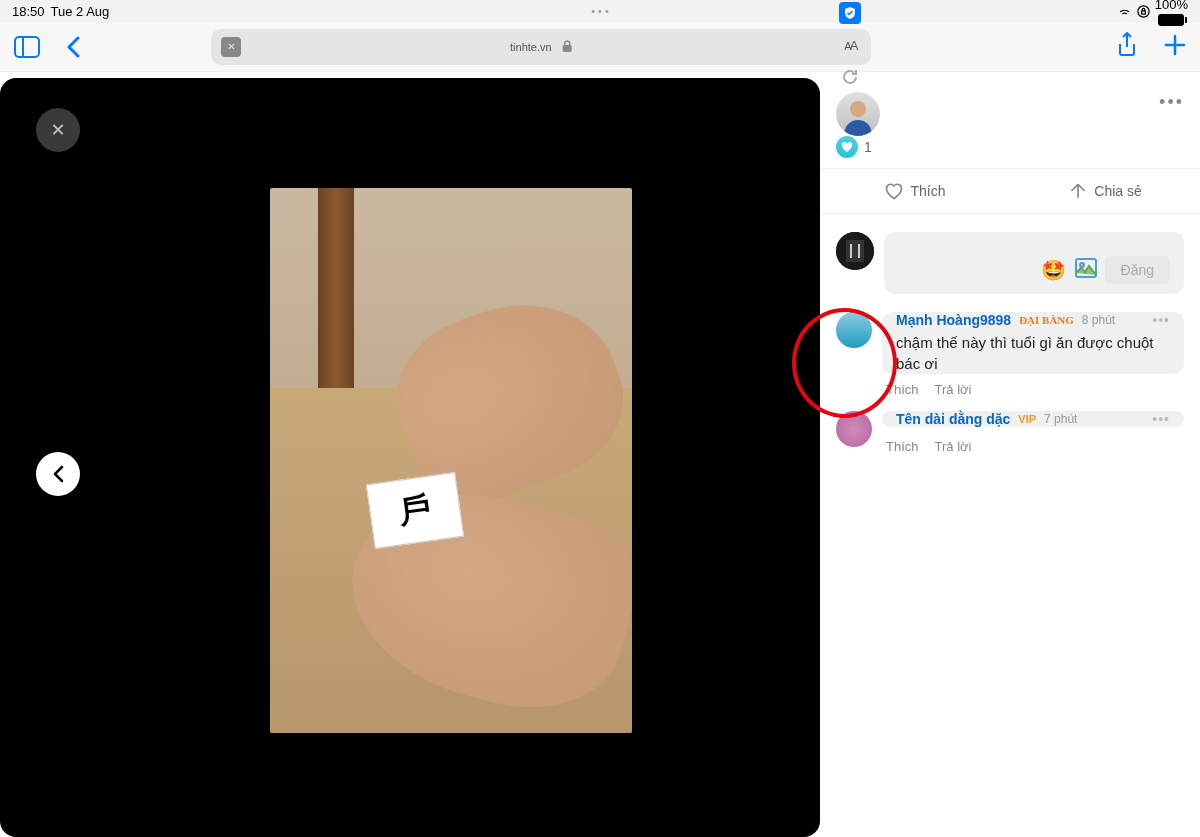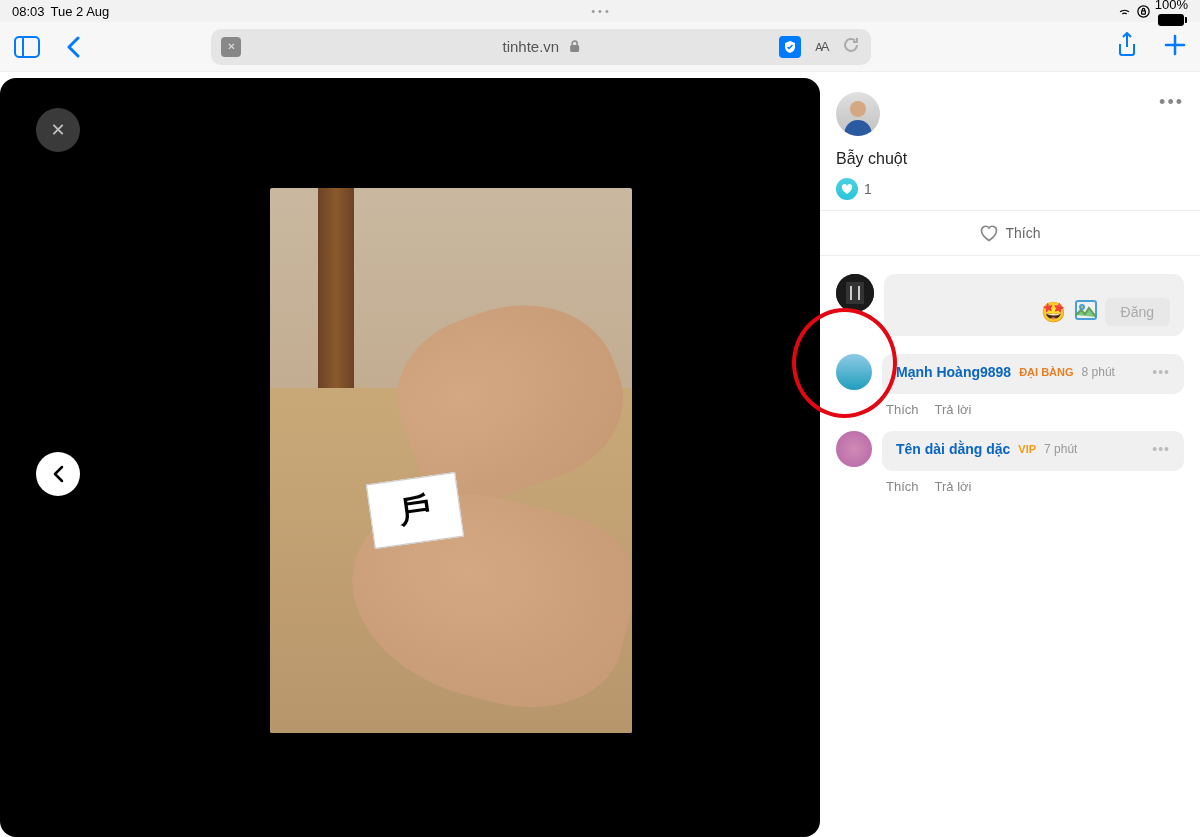--- a/index.html
+++ b/index.html
@@ -15,22 +15,22 @@
 .battery-pct { font-size: 13px; }
 .battery-icon { width: 26px; height: 12px; background: #000; border-radius: 3px; position: relative; }
 .battery-icon::after { content: ''; position: absolute; right: -3px; top: 3px; width: 2px; height: 6px; background: #000; border-radius: 0 1px 1px 0; }
 
 
 .toolbar { height: 50px; background: #f7f7f7; display: flex; align-items: center; padding: 0 14px; gap: 18px; border-bottom: 1px solid #eee; }
 .toolbar-left { display: flex; align-items: center; gap: 26px; }
 .sidebar-btn, .back-btn { color: #007aff; display: flex; align-items: center; }
 .address-bar { flex: 1; max-width: 660px; margin: 0 auto; height: 36px; background: #e5e5e5; border-radius: 10px; display: flex; align-items: center; padding: 0 10px; position: relative; }
 .addr-close { width: 20px; height: 20px; background: #888; border-radius: 4px; display: flex; align-items: center; justify-content: center; color: #e5e5e5; font-size: 10px; }
-.addr-text { position: absolute; left: 50%; transform: translateX(-50%); color: #555; font-size: 15px; display: flex; align-items: center; gap: 10px; }
-.addr-right { margin-left: auto; display: flex; align-items: center; gap: 14px; }
+.addr-text { position: absolute; left: 50%; transform: translateX(-50%); color: #555; font-size: 11px; display: flex; align-items: center; gap: 10px; }
+.addr-right { margin-left: auto; display: flex; align-items: center; gap: 14px; flex-direction: column; }
 .shield-badge { width: 22px; height: 22px; background: #007aff; border-radius: 4px; display: flex; align-items: center; justify-content: center; color: #fff; }
 .aa-btn { color: #555; font-size: 13px; letter-spacing: -2px; }
 .aa-btn span:first-child { font-size: 11px; }
 .reload-btn { color: #aaa; }
 .toolbar-right { display: flex; align-items: center; gap: 26px; margin-left: auto; }
 .share-btn, .newtab-btn { color: #007aff; }
 
 
 .content { display: flex; height: 765px; }
 .media-area { width: 820px; background: #fff; position: relative; padding: 10px 0; }
@@ -73,40 +73,40 @@
 .comment-box-tools { display: flex; align-items: center; justify-content: flex-end; gap: 8px; margin-top: 10px; }
 .emoji-btn, .img-btn { font-size: 20px; }
 .submit-btn { background: #e8e8e8; color: #aaa; padding: 6px 16px; border-radius: 6px; font-size: 14px; }
 
 
 .comment { display: flex; gap: 10px; margin-bottom: 10px; }
 .comment-avatar { width: 36px; height: 36px; border-radius: 50%; flex-shrink: 0; }
 .av1 { background: linear-gradient(#8ecae6, #219ebc); }
 .av2 { background: radial-gradient(circle, #d08bb5, #b565a7); }
 .comment-body { flex: 1; }
-.comment-bubble { background: #f0f0f0; border-radius: 10px; padding: 10px 14px; position: relative; }
+.comment-bubble { background: #f0f0f0; border-radius: 10px; padding: 0 14px; position: relative; }
 .comment-head { display: flex; align-items: center; gap: 8px; flex-wrap: wrap; margin-bottom: 4px; }
 .comment-name { color: #0a66c2; font-size: 14px; font-weight: 600; }
 .badge { font-size: 11px; font-weight: 700; padding: 1px 0; }
-.badge-orange { color: #e67e22; }
+.badge-orange { color: #e67e22; font-family: Liberation Serif, serif; }
 .badge-gold { color: #f39c12; }
 .comment-time { color: #999; font-size: 12px; }
 .comment-menu { margin-left: auto; color: #bbb; letter-spacing: 1px; font-size: 14px; }
 .comment-text { font-size: 15px; color: #222; line-height: 1.4; }
 .comment-actions { display: flex; gap: 16px; padding: 8px 4px 4px; font-size: 13px; color: #888; }
 .comment-actions span { cursor: pointer; }
 
 .home-indicator { position: absolute; bottom: 6px; left: 50%; transform: translateX(-50%); width: 280px; height: 5px; background: #000; border-radius: 3px; }
 </style>
 </head>
 <body>
 
 <div class="status-bar">
   <div class="status-left">
-    <span>08:03</span>
+    <span>18:50</span>
     <span>Tue 2 Aug</span>
   </div>
   <div class="status-center">• • •</div>
   <div class="status-right">
     <svg class="wifi-icon" viewBox="0 0 24 24" fill="none" stroke="#000" stroke-width="2">
         <path d="M5 12.55a11 11 0 0 1 14.08 0M8.5 16a6 6 0 0 1 7 0M12 20h.01"></path>
       </svg>
     <svg class="lock-icon-sm" viewBox="0 0 24 24" fill="none" stroke="#000" stroke-width="2">
         <circle cx="12" cy="12" r="9"></circle>
         <rect x="9" y="11" width="6" height="5" rx="1"></rect>
@@ -199,37 +199,42 @@
     <div class="post-head">
       <div class="avatar avatar-main">
         <svg width="44" height="44" viewBox="0 0 44 44">
             <circle cx="22" cy="17" r="8" fill="#d4a882"></circle>
             <path d="M8 44c0-10 6-16 14-16s14 6 14 16" fill="#2c5aa0"></path>
           </svg>
       </div>
       <div class="post-menu">•••</div>
     </div>
 
-    <div class="post-title">Bẫy chuột</div>
 
     <div class="reactions">
       <div class="react-icon">
         <svg width="12" height="12" viewBox="0 0 12 12" fill="#fff">
             <path d="M6 11s-5-3-5-6.5A2.5 2.5 0 0 1 6 3a2.5 2.5 0 0 1 5 1.5C11 8 6 11 6 11z"></path>
           </svg>
       </div>
       <span class="react-count">1</span>
     </div>
 
     <div class="action-bar">
       <div class="action-btn">
         <svg viewBox="0 0 24 24" fill="none" stroke="#888" stroke-width="2">
             <path d="M12 21s-9-6-9-12a5 5 0 0 1 9-3 5 5 0 0 1 9 3c0 6-9 12-9 12z"></path>
           </svg>
         <span>Thích</span>
+      </div>
+      <div class="action-btn">
+        <svg viewBox="0 0 24 24" fill="none" stroke="#888" stroke-width="2">
+            <path d="M4 12l8-8m0 0l8 8m-8-8v16"></path>
+          </svg>
+        <span>Chia sẻ</span>
       </div>
     </div>
 
     <div class="comment-input-row">
       <div class="avatar-sm">
         <svg width="38" height="38" viewBox="0 0 38 38">
             <circle cx="19" cy="19" r="19" fill="#1a1a1a"></circle>
             <rect x="10" y="8" width="18" height="22" fill="#333"></rect>
             <rect x="14" y="12" width="2" height="14" fill="#ccc"></rect>
             <rect x="22" y="12" width="2" height="14" fill="#ccc"></rect>
@@ -253,20 +258,21 @@
     <div class="comment">
       <div class="comment-avatar av1"></div>
       <div class="comment-body">
         <div class="comment-bubble">
           <div class="comment-head">
             <span class="comment-name">Mạnh Hoàng9898</span>
             <span class="badge badge-orange">ĐẠI BÀNG</span>
             <span class="comment-time">8 phút</span>
             <span class="comment-menu">•••</span>
           </div>
+          <div class="comment-text">chậm thế này thì tuổi gì ăn được chuột bác ơi</div>
         </div>
         <div class="comment-actions">
           <span>Thích</span>
           <span>Trả lời</span>
         </div>
       </div>
     </div>
 
     <div class="comment">
       <div class="comment-avatar av2"></div>

